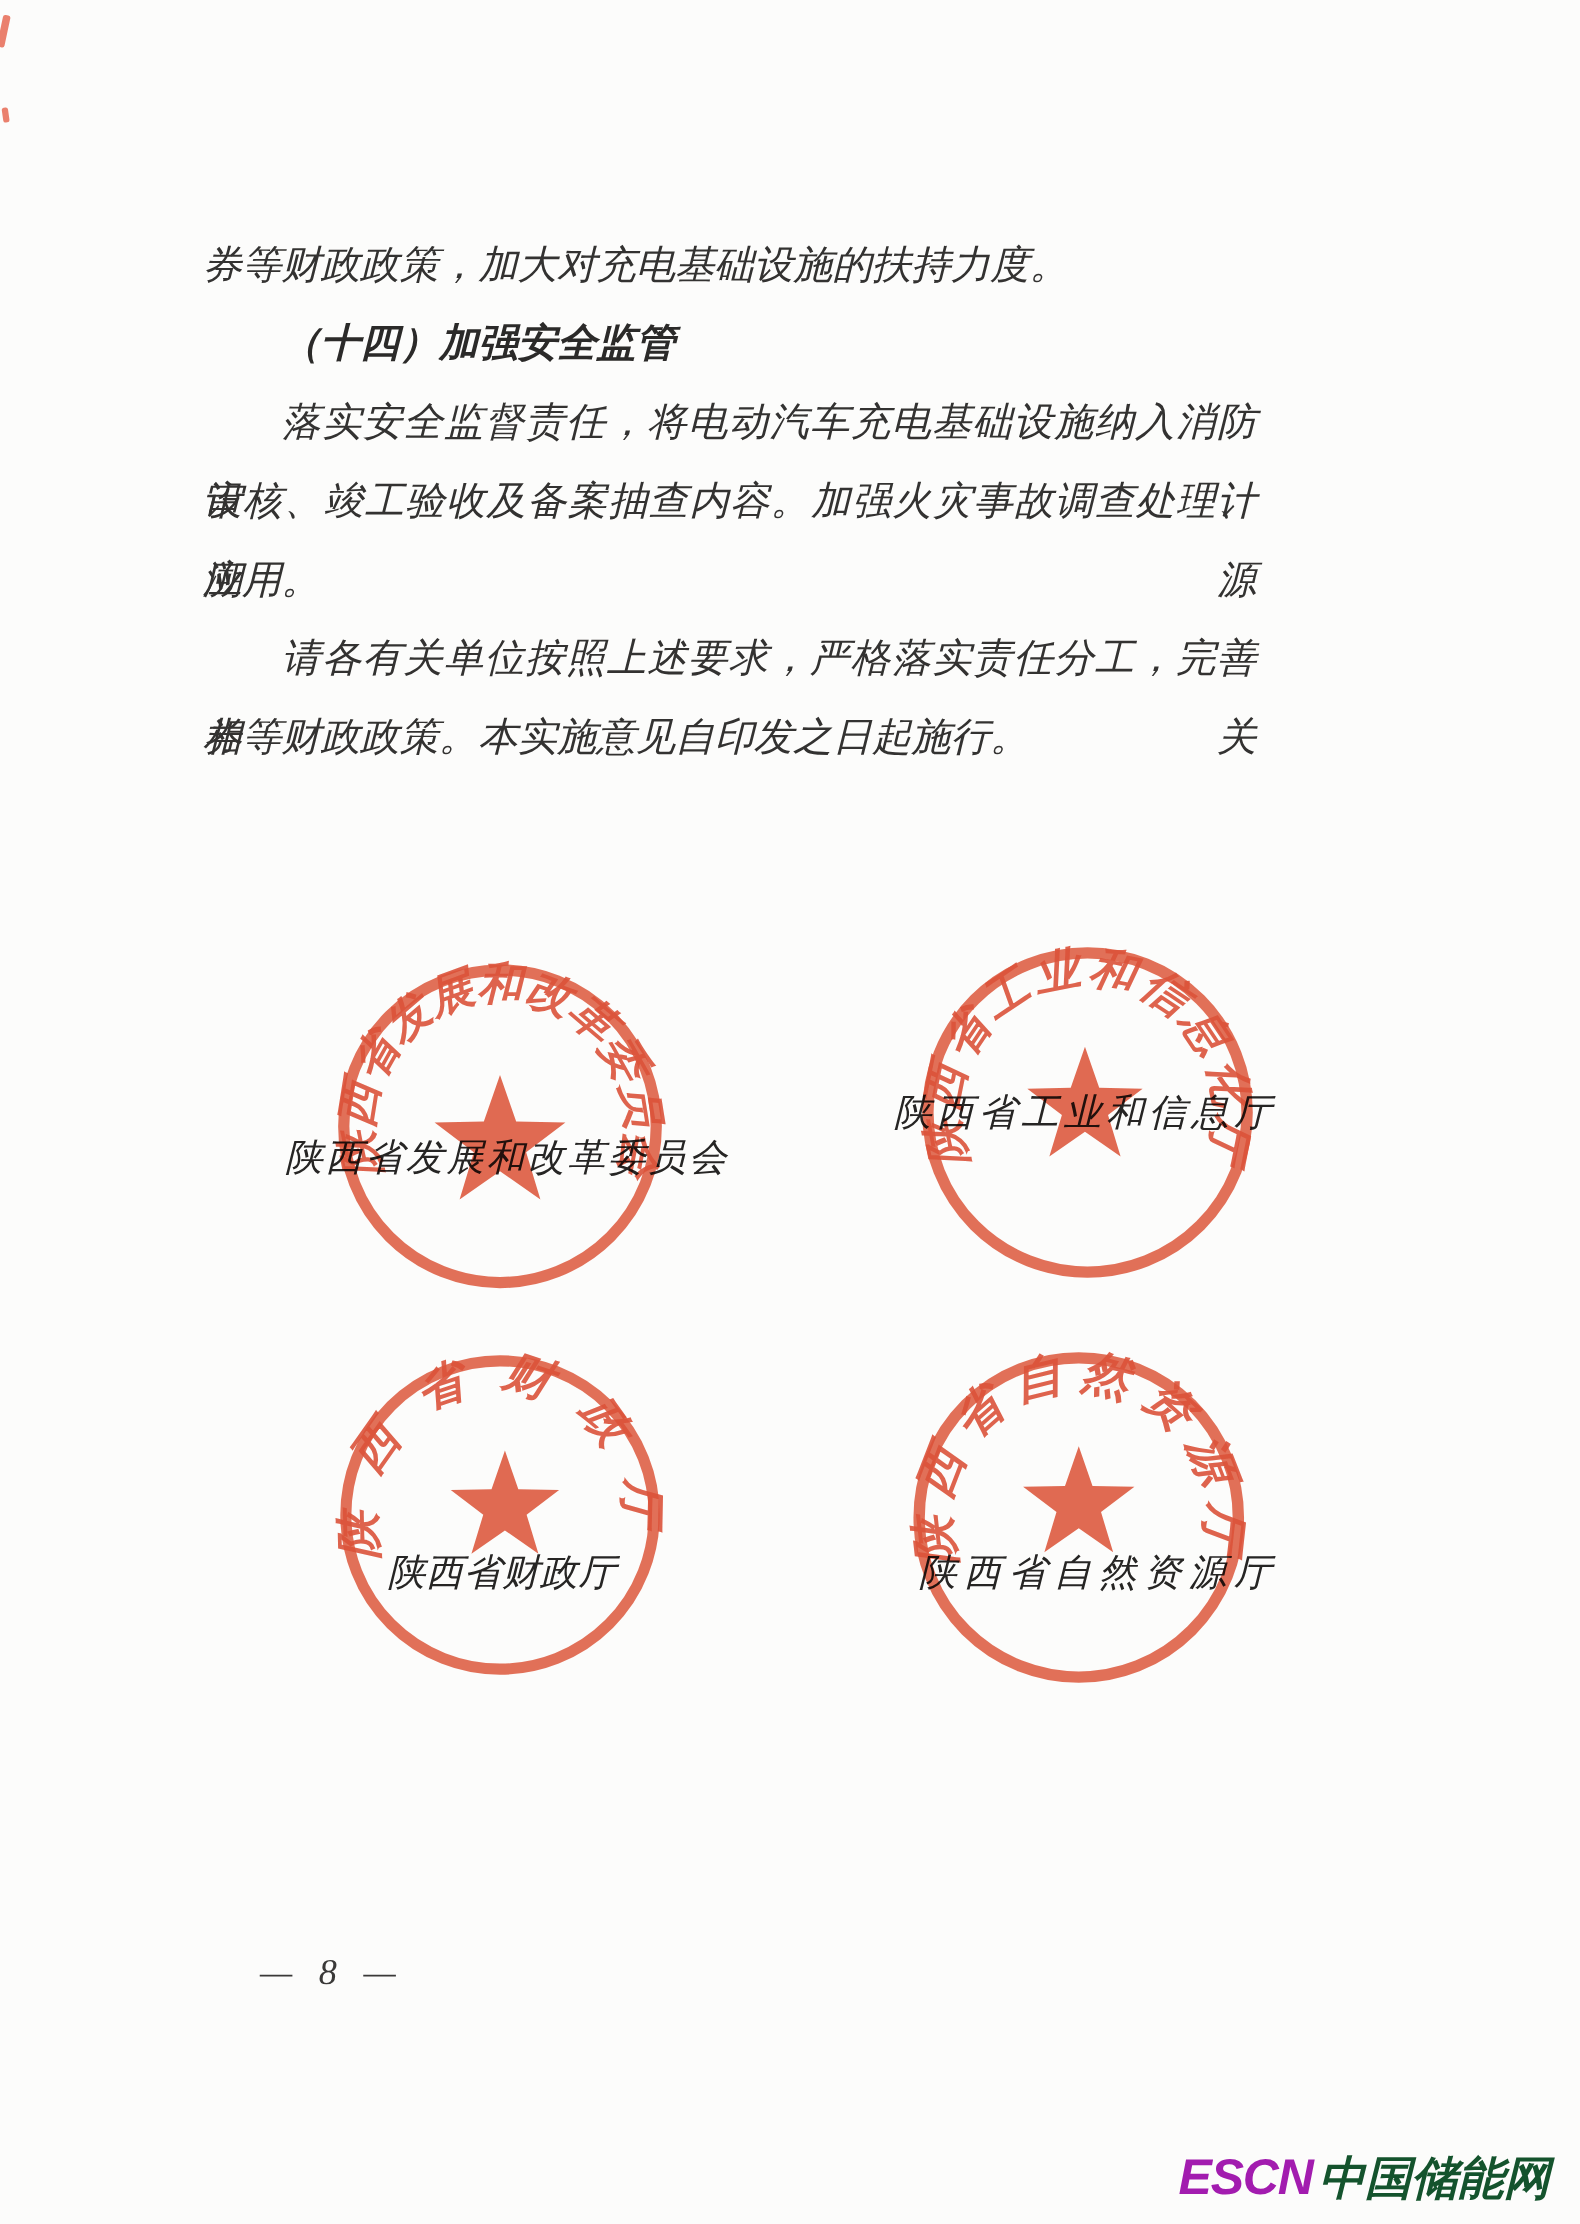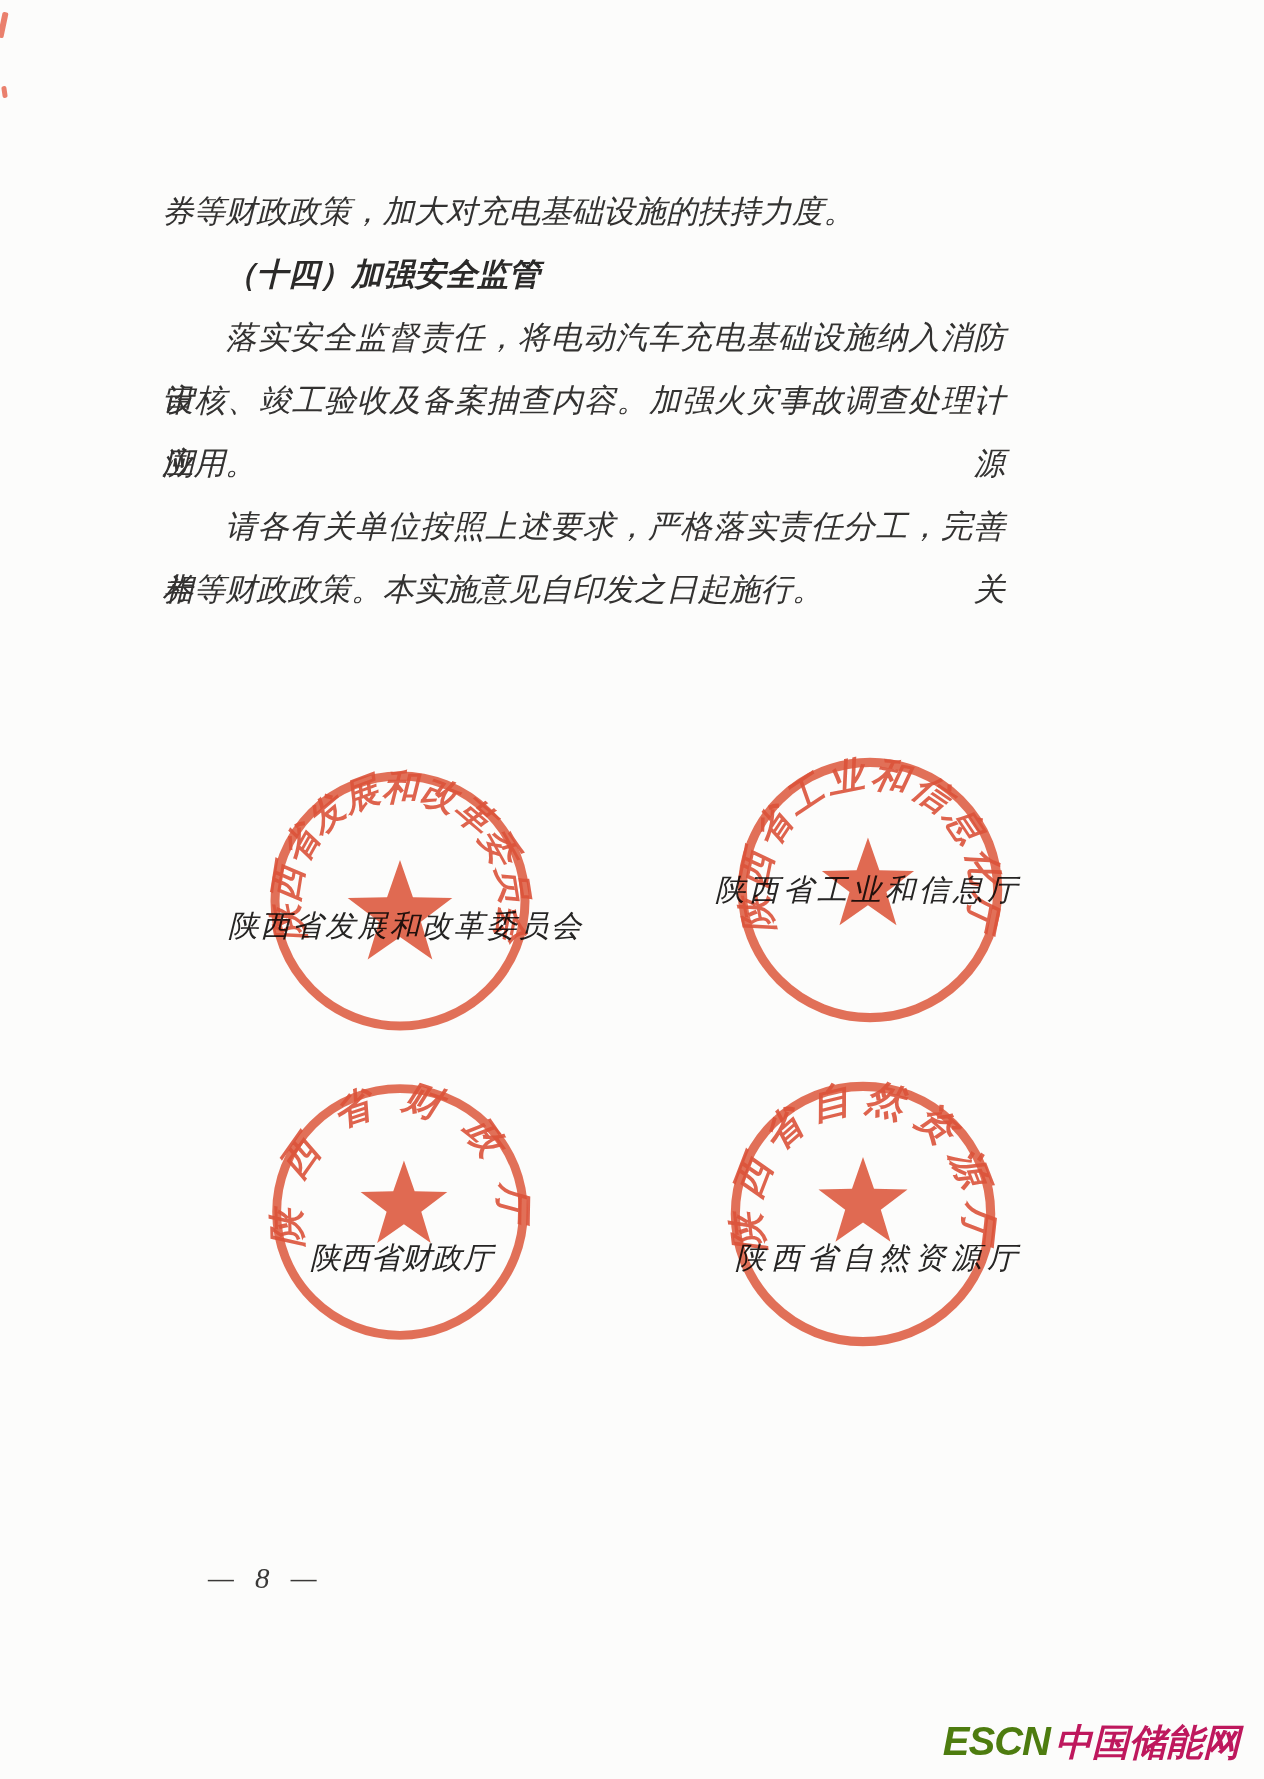--- a/index.html
+++ b/index.html
@@ -107,16 +107,16 @@
     <path class="star" transform="translate(0,-10) scale(0.84)" d="M 0 -55 L 12.93 -17.8 L 52.31 -17 L 20.92 6.8 L 32.33 44.5 L 0 22 L -32.33 44.5 L -20.92 6.8 L -52.31 -17 L -12.93 -17.8 Z"></path>
     <text class="ringtext" font-size="38" letter-spacing="11">
       <textPath href="#arc4" startOffset="50%" text-anchor="middle">陕西省自然资源厅</textPath>
     </text>
   </svg>
   <div class="stamp-label" style="left:735px;top:1238px;letter-spacing:6px;">陕西省自然资源厅</div>
 
   <div class="page-number">—  8  —</div>
 
   <div class="watermark">
-    <span class="latin" style="color: #4d7c0f;">ESCN</span><span class="cjk" style="color: #be185d;">中国储能网</span>
+    <span class="latin" style="color: #a21caf;">ESCN</span><span class="cjk" style="color: #14532d;">中国储能网</span>
   </div>
 
 </div>
 
 </body></html>

